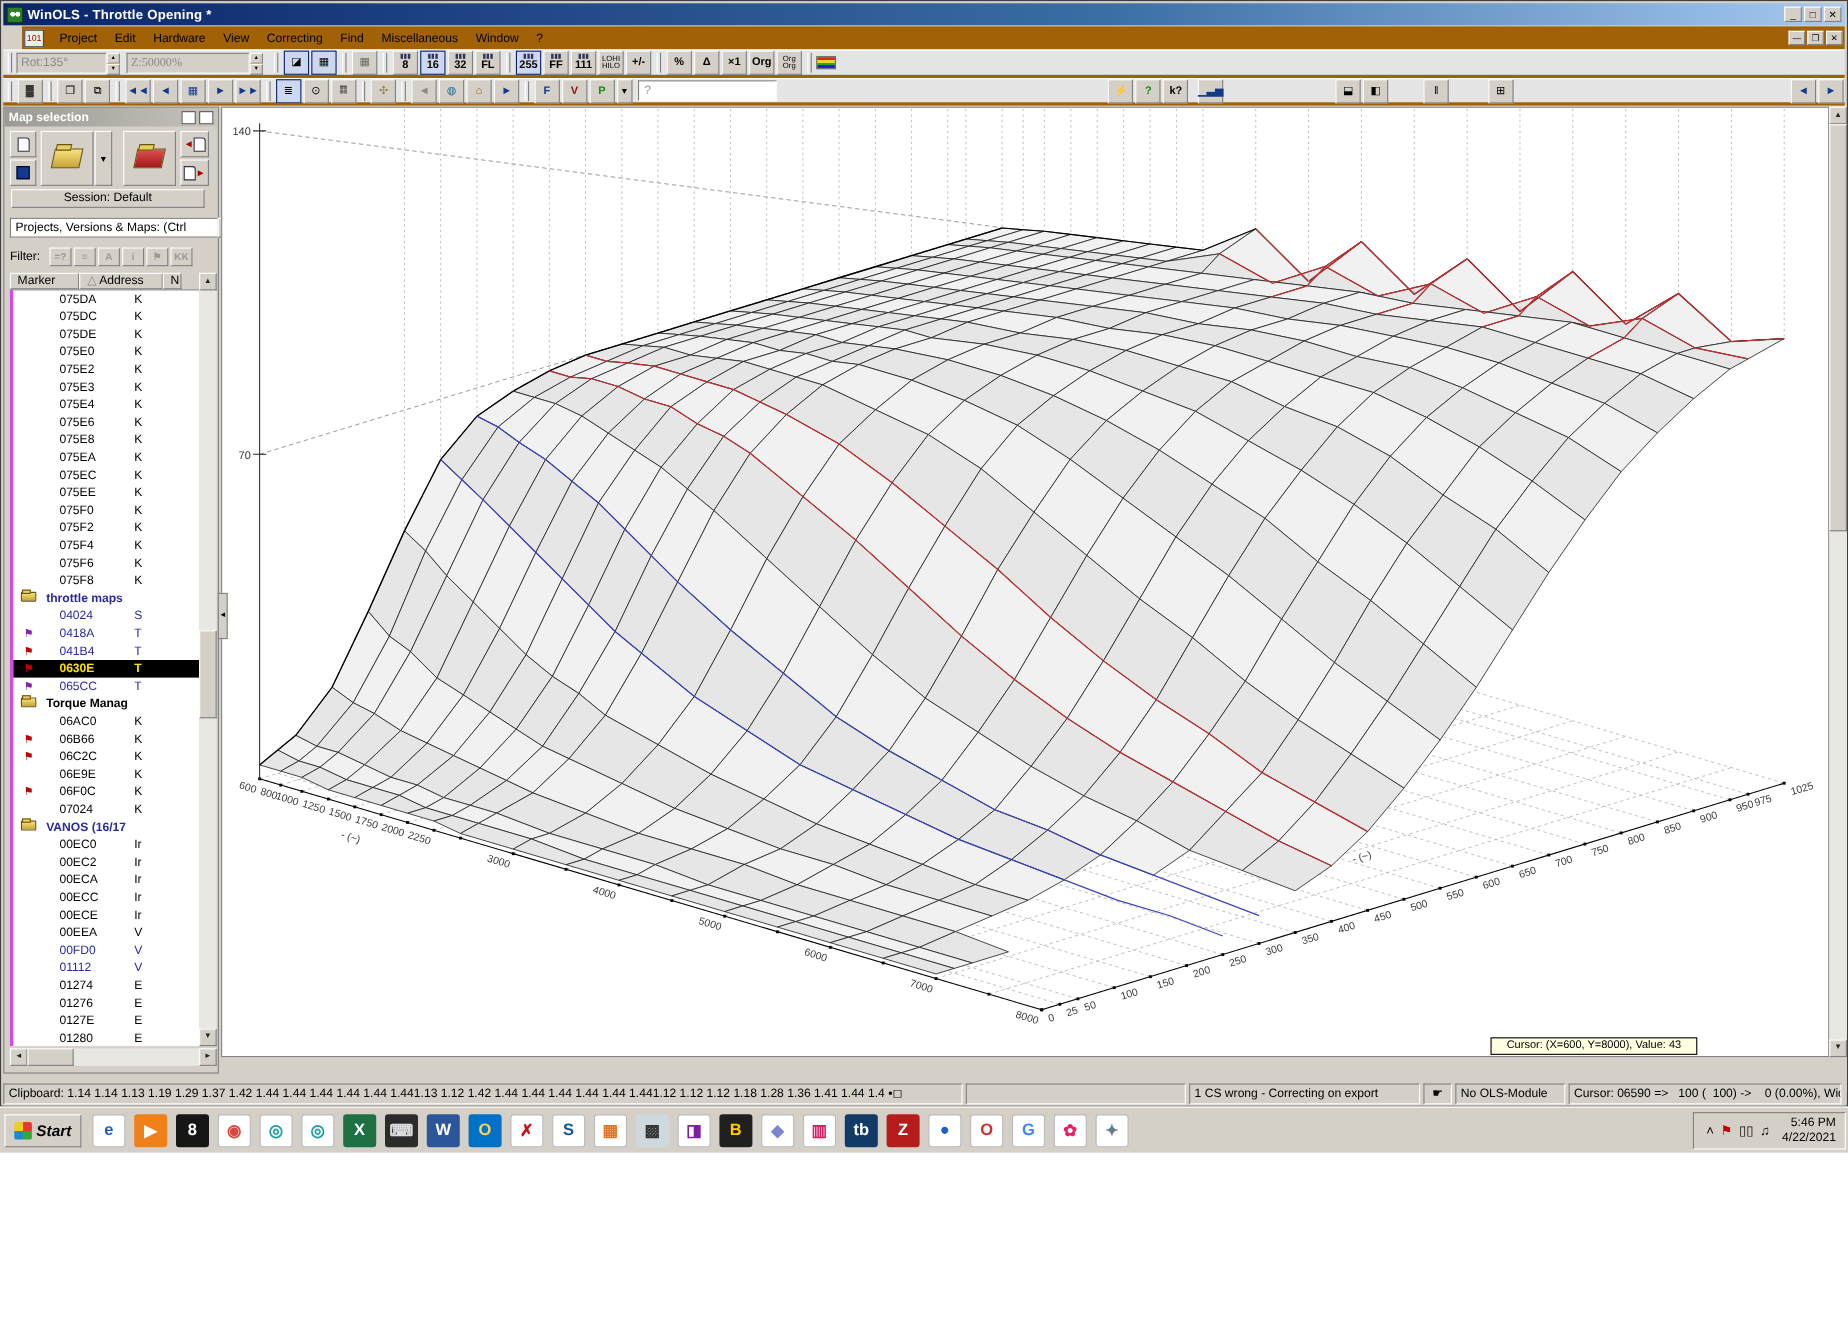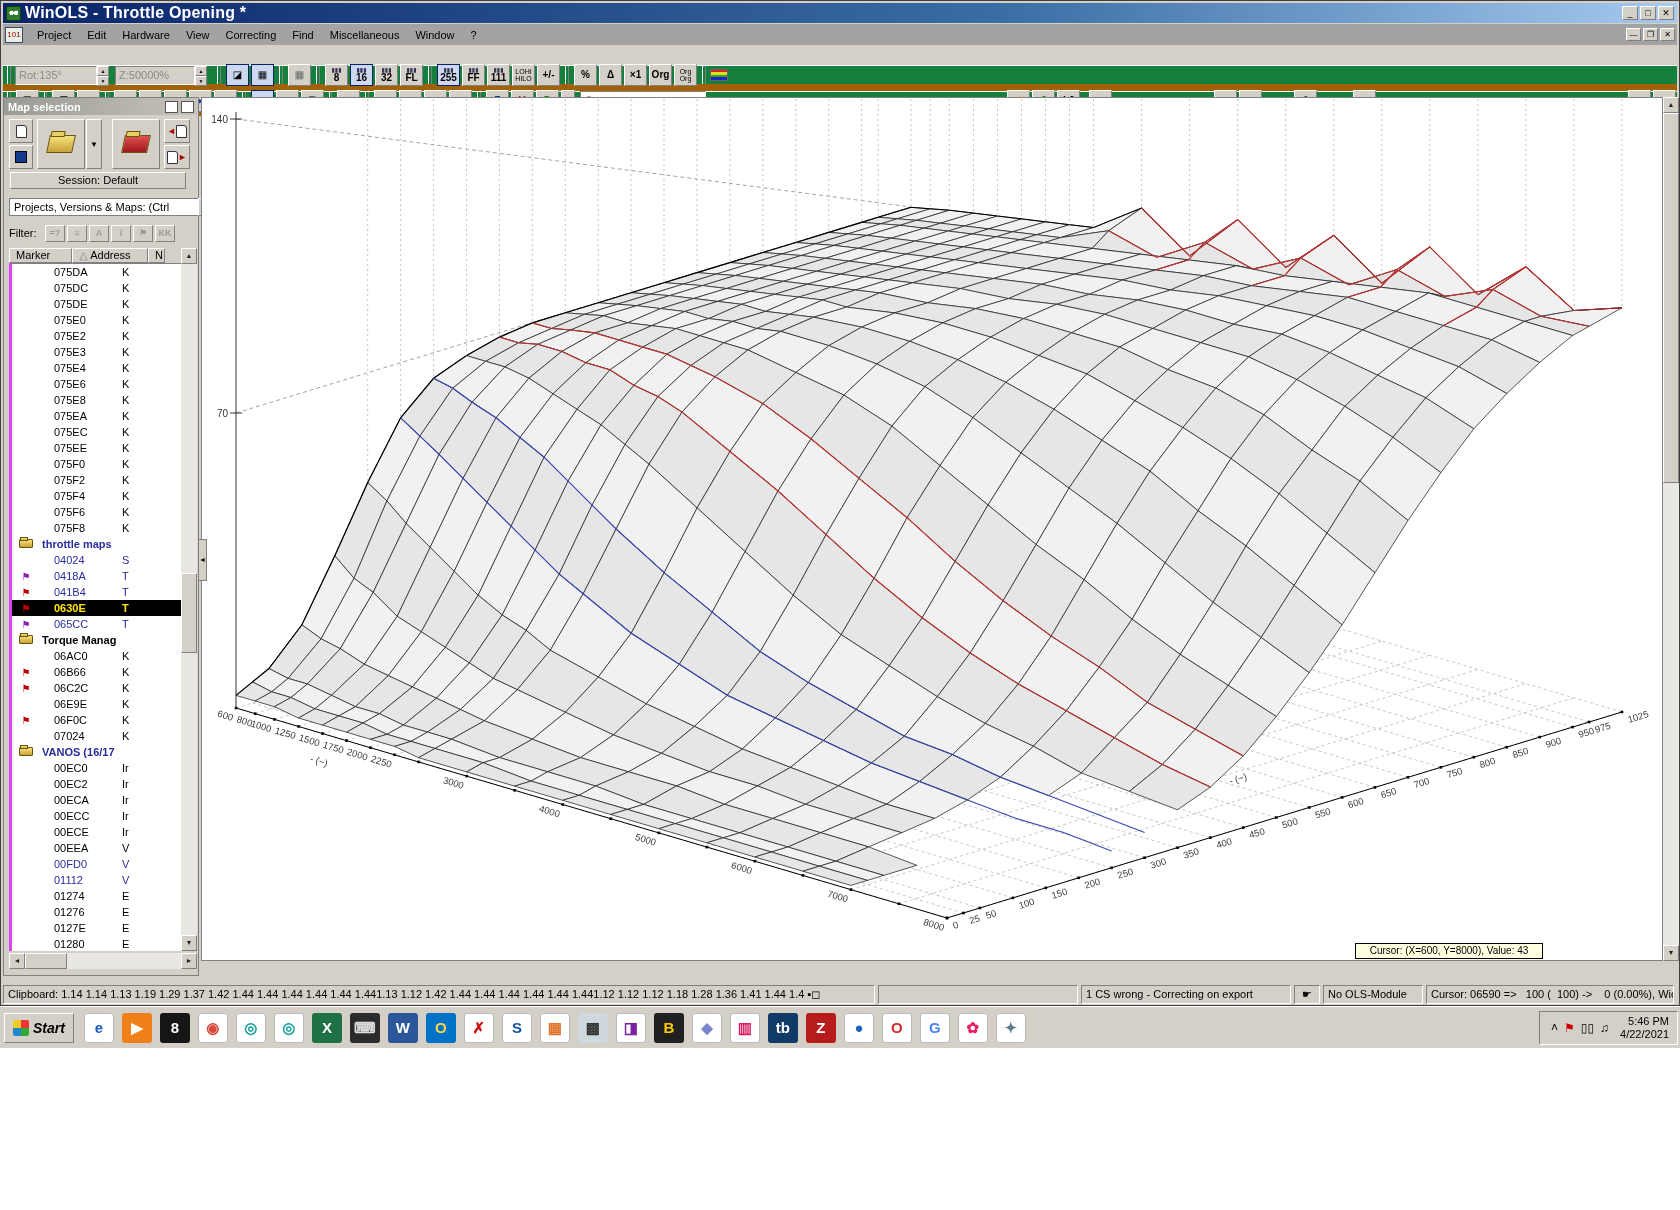--- a/index.html
+++ b/index.html
@@ -6,31 +6,31 @@
   html,body { width:1680px; height:1210px; overflow:hidden; background:#fff;
     font-family:"Liberation Sans", sans-serif; font-size:11px; color:#000; }
   #app { position:absolute; left:0; top:0; width:1680px; height:1006px; background:#d4d0c8; border:1px solid #404040; }
   
   .raised { border-top:1px solid #fff; border-left:1px solid #fff; border-right:1px solid #808080; border-bottom:1px solid #808080; background:#d4d0c8; }
   
   #titlebar { position:absolute; left:2px; top:2px; right:2px; height:20px;
     background:linear-gradient(90deg,#0a246a,#3a6ea5 60%,#a6caf0); display:flex; align-items:center; padding:0 3px; }
   #app-icon { width:15px; height:15px; background:#2d7d2d; border:1px solid #0f3f0f; border-radius:2px; margin-right:4px;
     background-image:radial-gradient(circle at 35% 45%, #fff 2px, transparent 2.5px), radial-gradient(circle at 70% 45%, #fff 2px, transparent 2.5px); }
-  #title-text { color:#fff; font-weight:bold; font-size:16px; letter-spacing:.2px; }
+  #title-text { color:#fff; font-weight:bold; font-size:12px; letter-spacing:.2px; }
   .cap-btn { width:16px; height:14px; margin-left:2px; font-size:9px; line-height:12px; text-align:center; color:#000; }
   #titlebar .spacer { flex:1; }
   
-  #menubar { position:absolute; left:2px; top:23px; right:2px; height:21px; background:#a3a3a3; display:flex; align-items:center; }
+  #menubar { position:absolute; left:19px; top:23px; right:2px; height:21px; background:#a16207; display:flex; align-items:center; }
   #menu-doc-icon { width:18px; height:16px; margin:0 6px 0 2px; background:#e6f2e6; border:1px solid #446; font-size:8px; text-align:center; line-height:14px; color:#a00; }
   .menu-item { padding:3px 8px; }
   #menubar .spacer { flex:1; }
   .mdi-btn { width:15px; height:13px; margin-right:2px; font-size:8px; line-height:11px; text-align:center; }
   
-  .toolbar { position:absolute; left:2px; right:2px; display:flex; align-items:center; background:#15803d; border-top:1px solid #fff; border-bottom:7px solid #a16207;margin-top:20px; }
+  .toolbar { position:absolute; left:2px; right:2px; display:flex; align-items:center; background:#e5e5e5; border-top:1px solid #fff; border-bottom:3px solid #a16207; }
   #toolbar1 { top:44px; height:26px; }
   #toolbar2 { top:70px; height:25px; }
   .grip { width:4px; height:18px; border-left:1px solid #fff; border-right:1px solid #808080; margin:0 4px; }
   .tb-field { height:19px; display:flex; align-items:center; padding:0 3px; color:#8a8a8a;
     border-top:1px solid #808080; border-left:1px solid #808080; border-right:1px solid #fff; border-bottom:1px solid #fff; background:#d4d0c8; }
   .spin { width:12px; height:19px; display:flex; flex-direction:column; margin-right:6px; }
   .spin div { flex:1; font-size:5px; line-height:8px; text-align:center; }
   .tb-btn { min-width:23px; height:22px; margin:0 1px; display:flex; flex-direction:column; align-items:center; justify-content:center; font-size:10px; line-height:10px; }
   .tb-btn.pressed { border-top:1px solid #0a246a; border-left:1px solid #0a246a; border-right:1px solid #0a246a; border-bottom:1px solid #0a246a; background:#cdd8ef; }
   .tb-btn .mini { font-size:6px; line-height:6px; color:#335; }
@@ -141,21 +141,21 @@
 
   <div id="toolbar1" class="toolbar">
     <div class="grip"></div>
     <div class="tb-field" style="width:82px;">
         <span>Rot:135°</span>
       </div>
     <div class="spin">
         <div class="raised">▲</div>
         <div class="raised">▼</div>
       </div>
-    <div class="tb-field" style="width:80px;">
+    <div class="tb-field" style="width:112px;font-family:Liberation Serif, serif;">
         <span>Z:50000%</span>
       </div>
     <div class="spin">
         <div class="raised">▲</div>
         <div class="raised">▼</div>
       </div>
     <div class="grip"></div>
     <div class="tb-btn pressed">◪</div>
     <div class="tb-btn pressed">▦</div>
     <div class="grip"></div>

